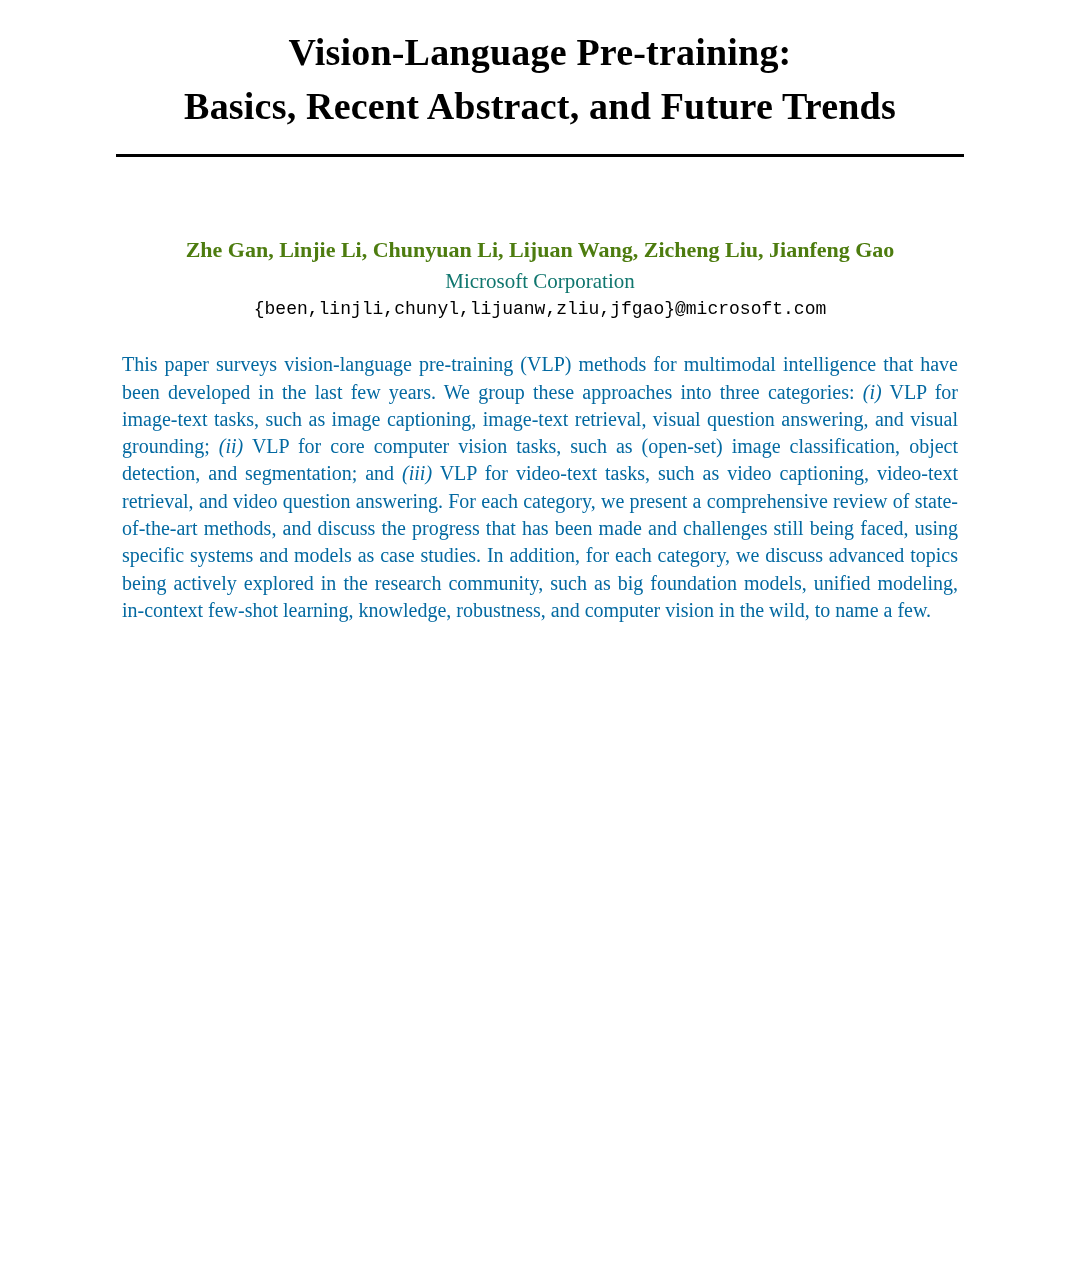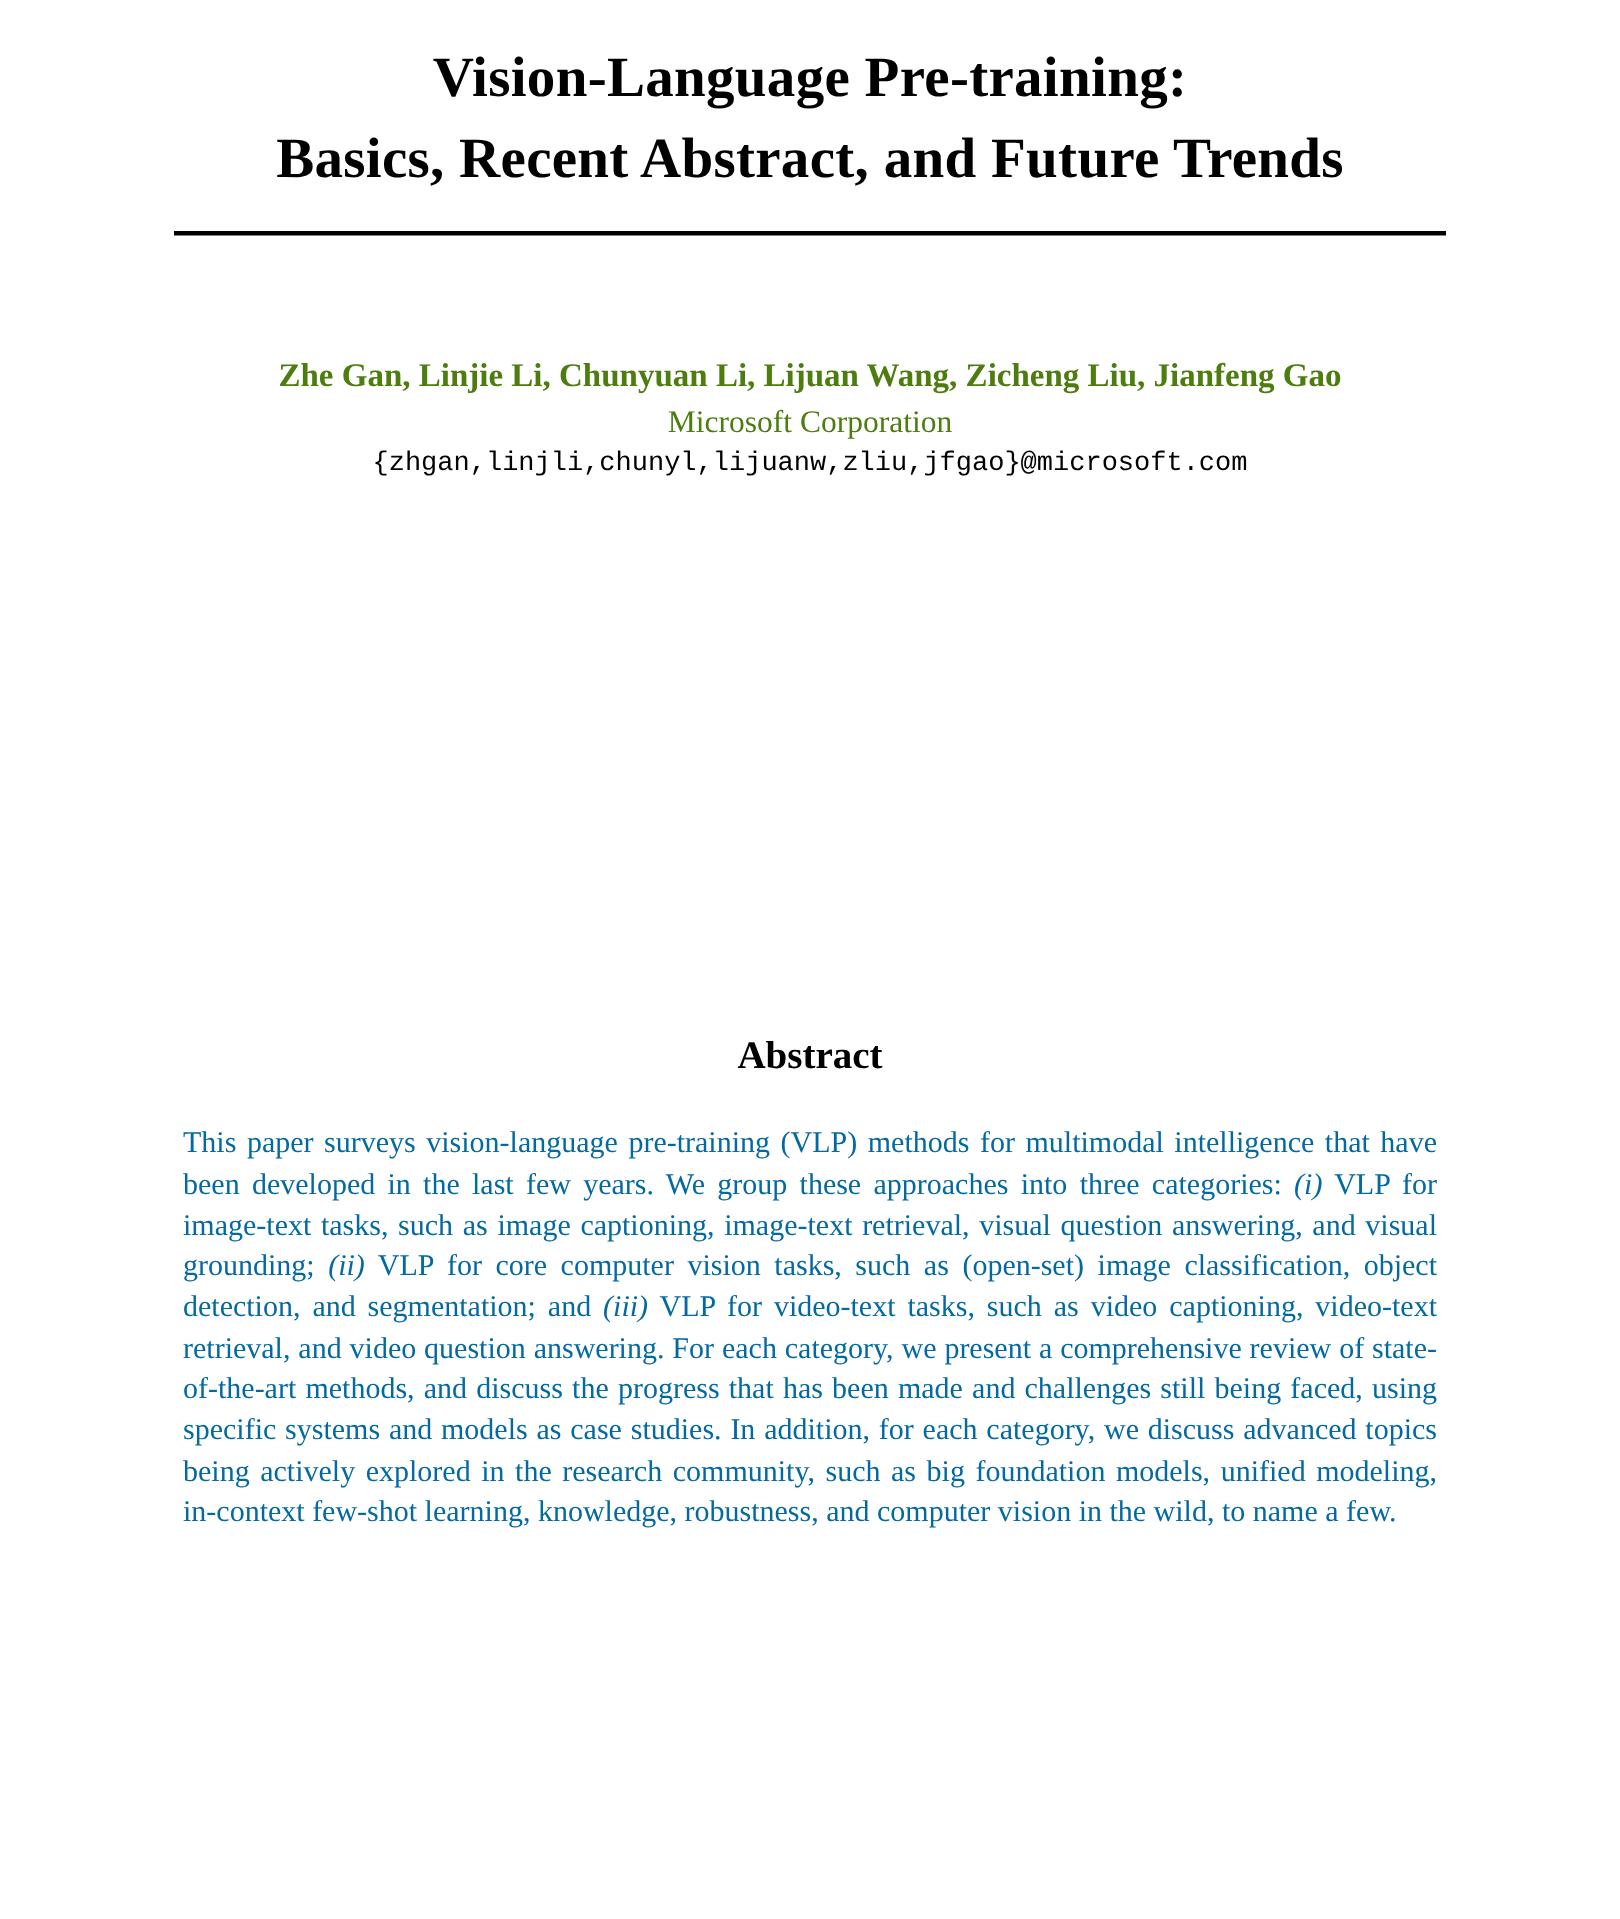--- a/index.html
+++ b/index.html
@@ -38,21 +38,21 @@
     font-size: 22px;
     font-weight: bold;
     line-height: 1.35;
     color: #4d7c0f;
   }
   .affiliation {
     margin-top: 3px;
     text-align: center;
     font-size: 21px;
     line-height: 1.3;
-    color: #4d7c0f;
+    color: #0f766e;
   }
   .email {
     margin-top: 3px;
     text-align: center;
     font-family: "Liberation Mono", "DejaVu Sans Mono", monospace;
     font-size: 18px;
     line-height: 1.3;
     color: #000000;
   }
   .abstract-heading {
@@ -80,19 +80,18 @@
     <span>Vision-Language Pre-training:</span><br>
     <span>Basics, Recent Abstract, and Future Trends</span>
   </h1>
 
   <hr class="title-rule">
 
   <div class="authors">Zhe Gan, Linjie Li, Chunyuan Li, Lijuan Wang, Zicheng Liu, Jianfeng Gao</div>
 
   <div class="affiliation">Microsoft Corporation</div>
 
-  <div class="email">{zhgan,linjli,chunyl,lijuanw,zliu,jfgao}@microsoft.com</div>
+  <div class="email">{been,linjli,chunyl,lijuanw,zliu,jfgao}@microsoft.com</div>
 
-  <h2 class="abstract-heading">Abstract</h2>
 
   <p class="abstract-text"><span>This paper surveys vision-language pre-training (VLP) methods for multimodal intelligence that have been developed in the last few years. We group these approaches into three categories: </span><span style="font-style: italic;">(i)</span><span> VLP for image-text tasks, such as image captioning, image-text retrieval, visual question answering, and visual grounding; </span><span style="font-style: italic;">(ii)</span><span> VLP for core computer vision tasks, such as (open-set) image classification, object detection, and segmentation; and </span><span style="font-style: italic;">(iii)</span><span> VLP for video-text tasks, such as video captioning, video-text retrieval, and video question answering. For each category, we present a comprehensive review of state-of-the-art methods, and discuss the progress that has been made and challenges still being faced, using specific systems and models as case studies. In addition, for each category, we discuss advanced topics being actively explored in the research community, such as big foundation models, unified modeling, in-context few-shot learning, knowledge, robustness, and computer vision in the wild, to name a few.</span></p>
 
 </div>
 
 </body></html>

